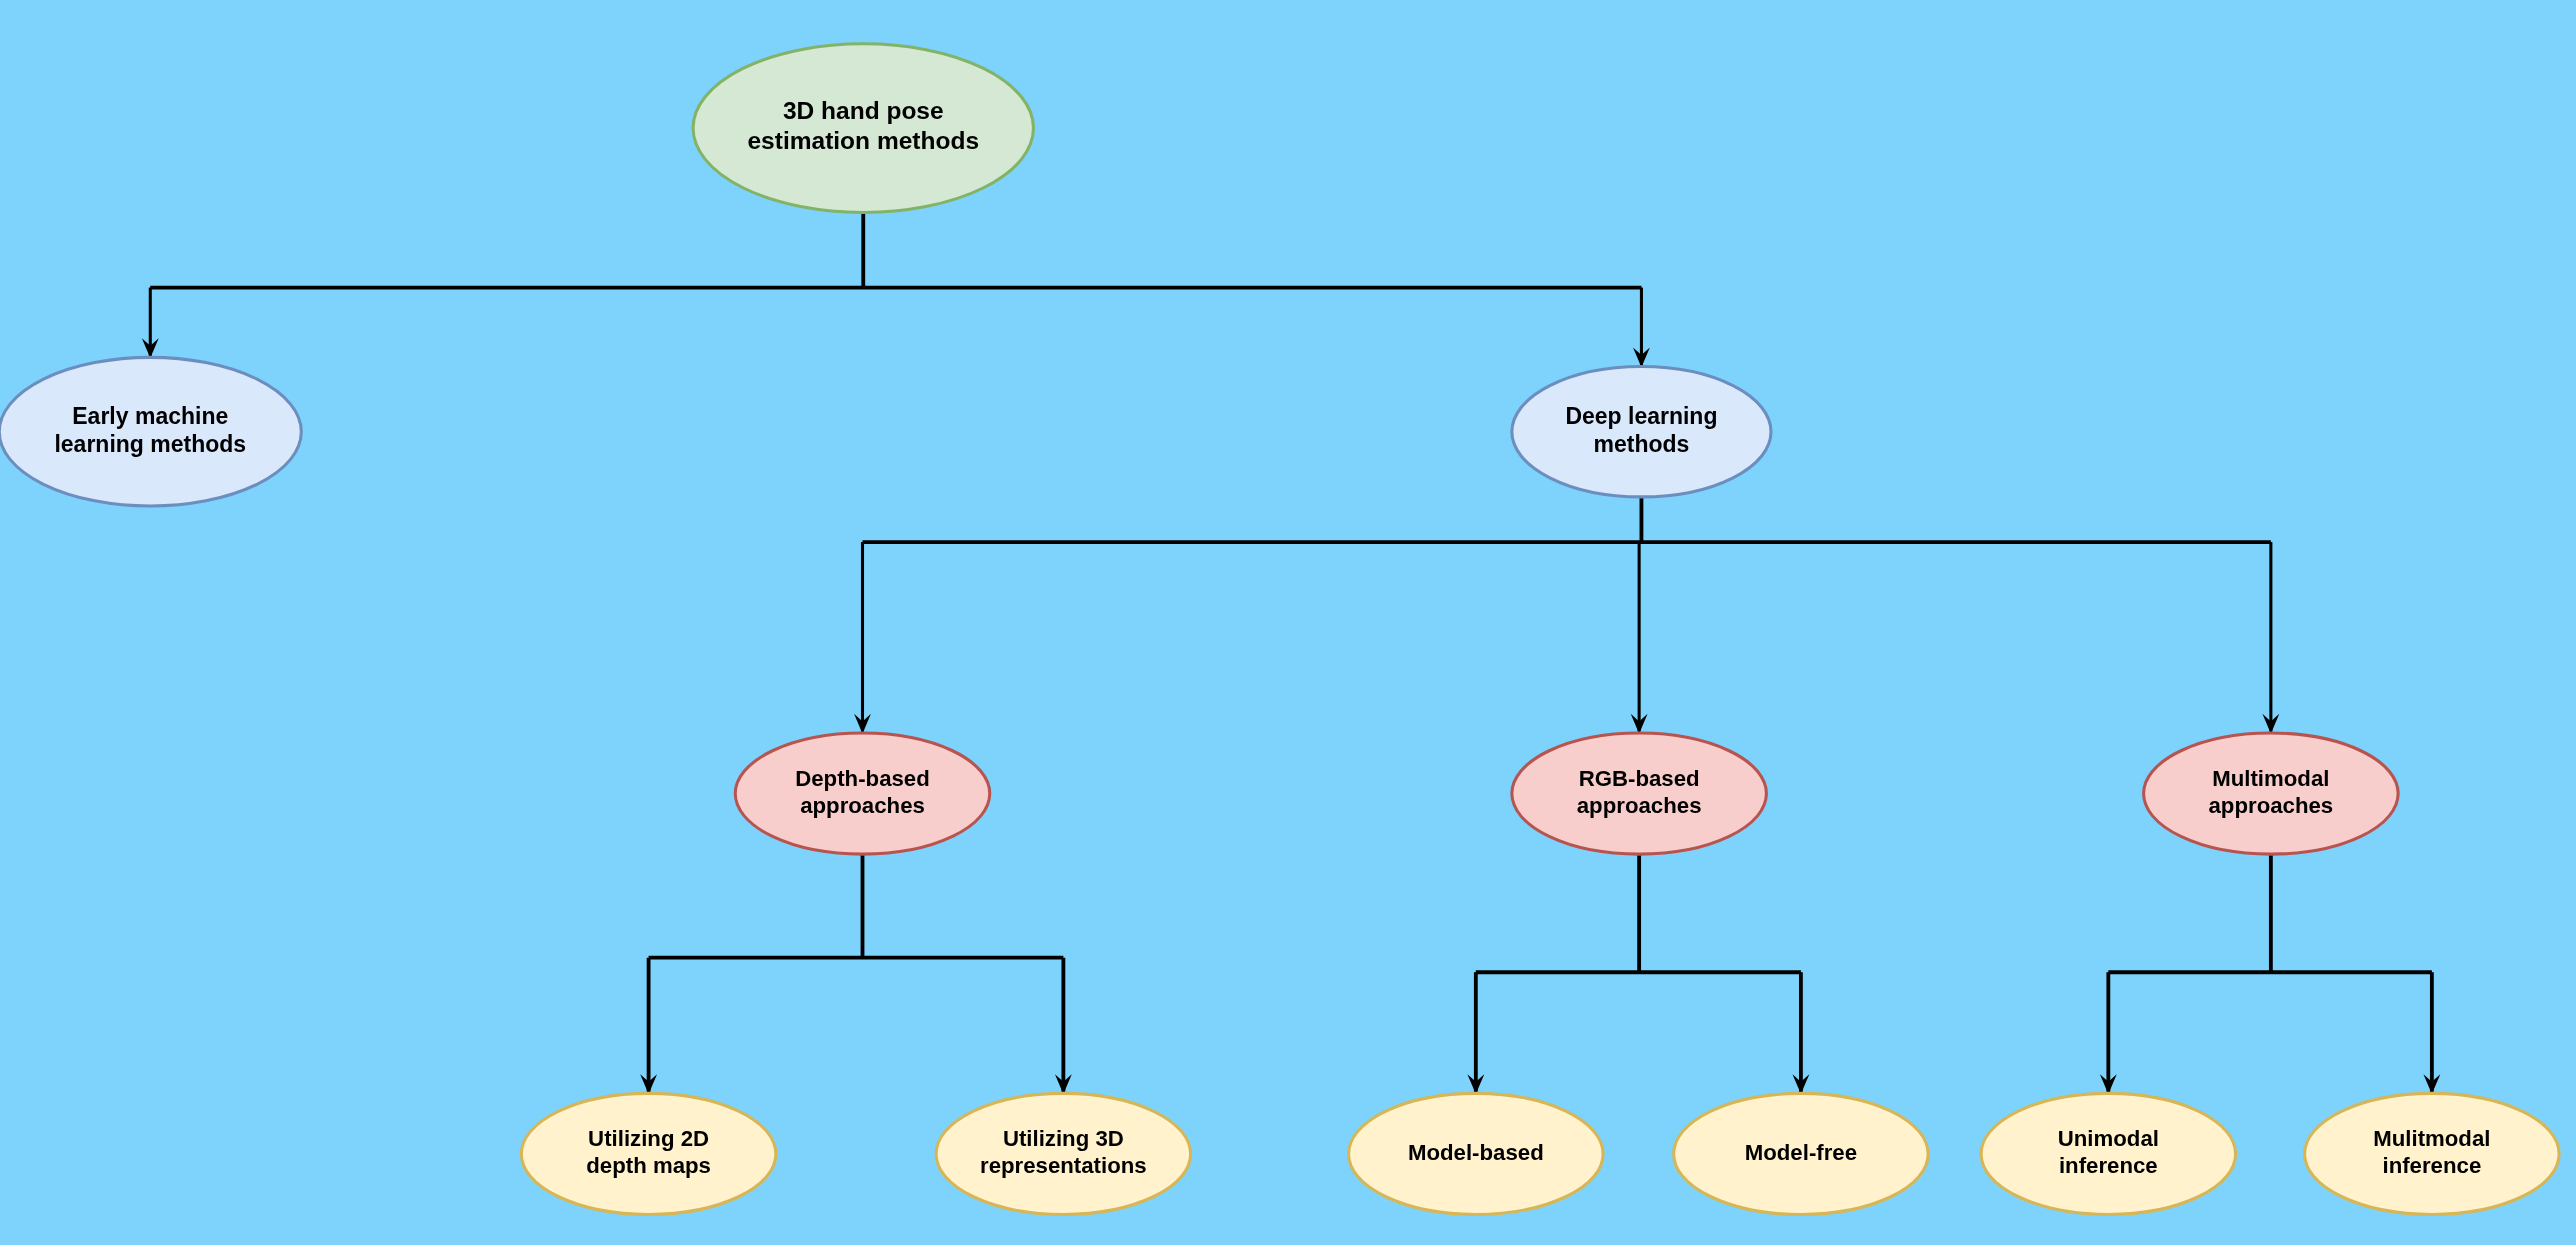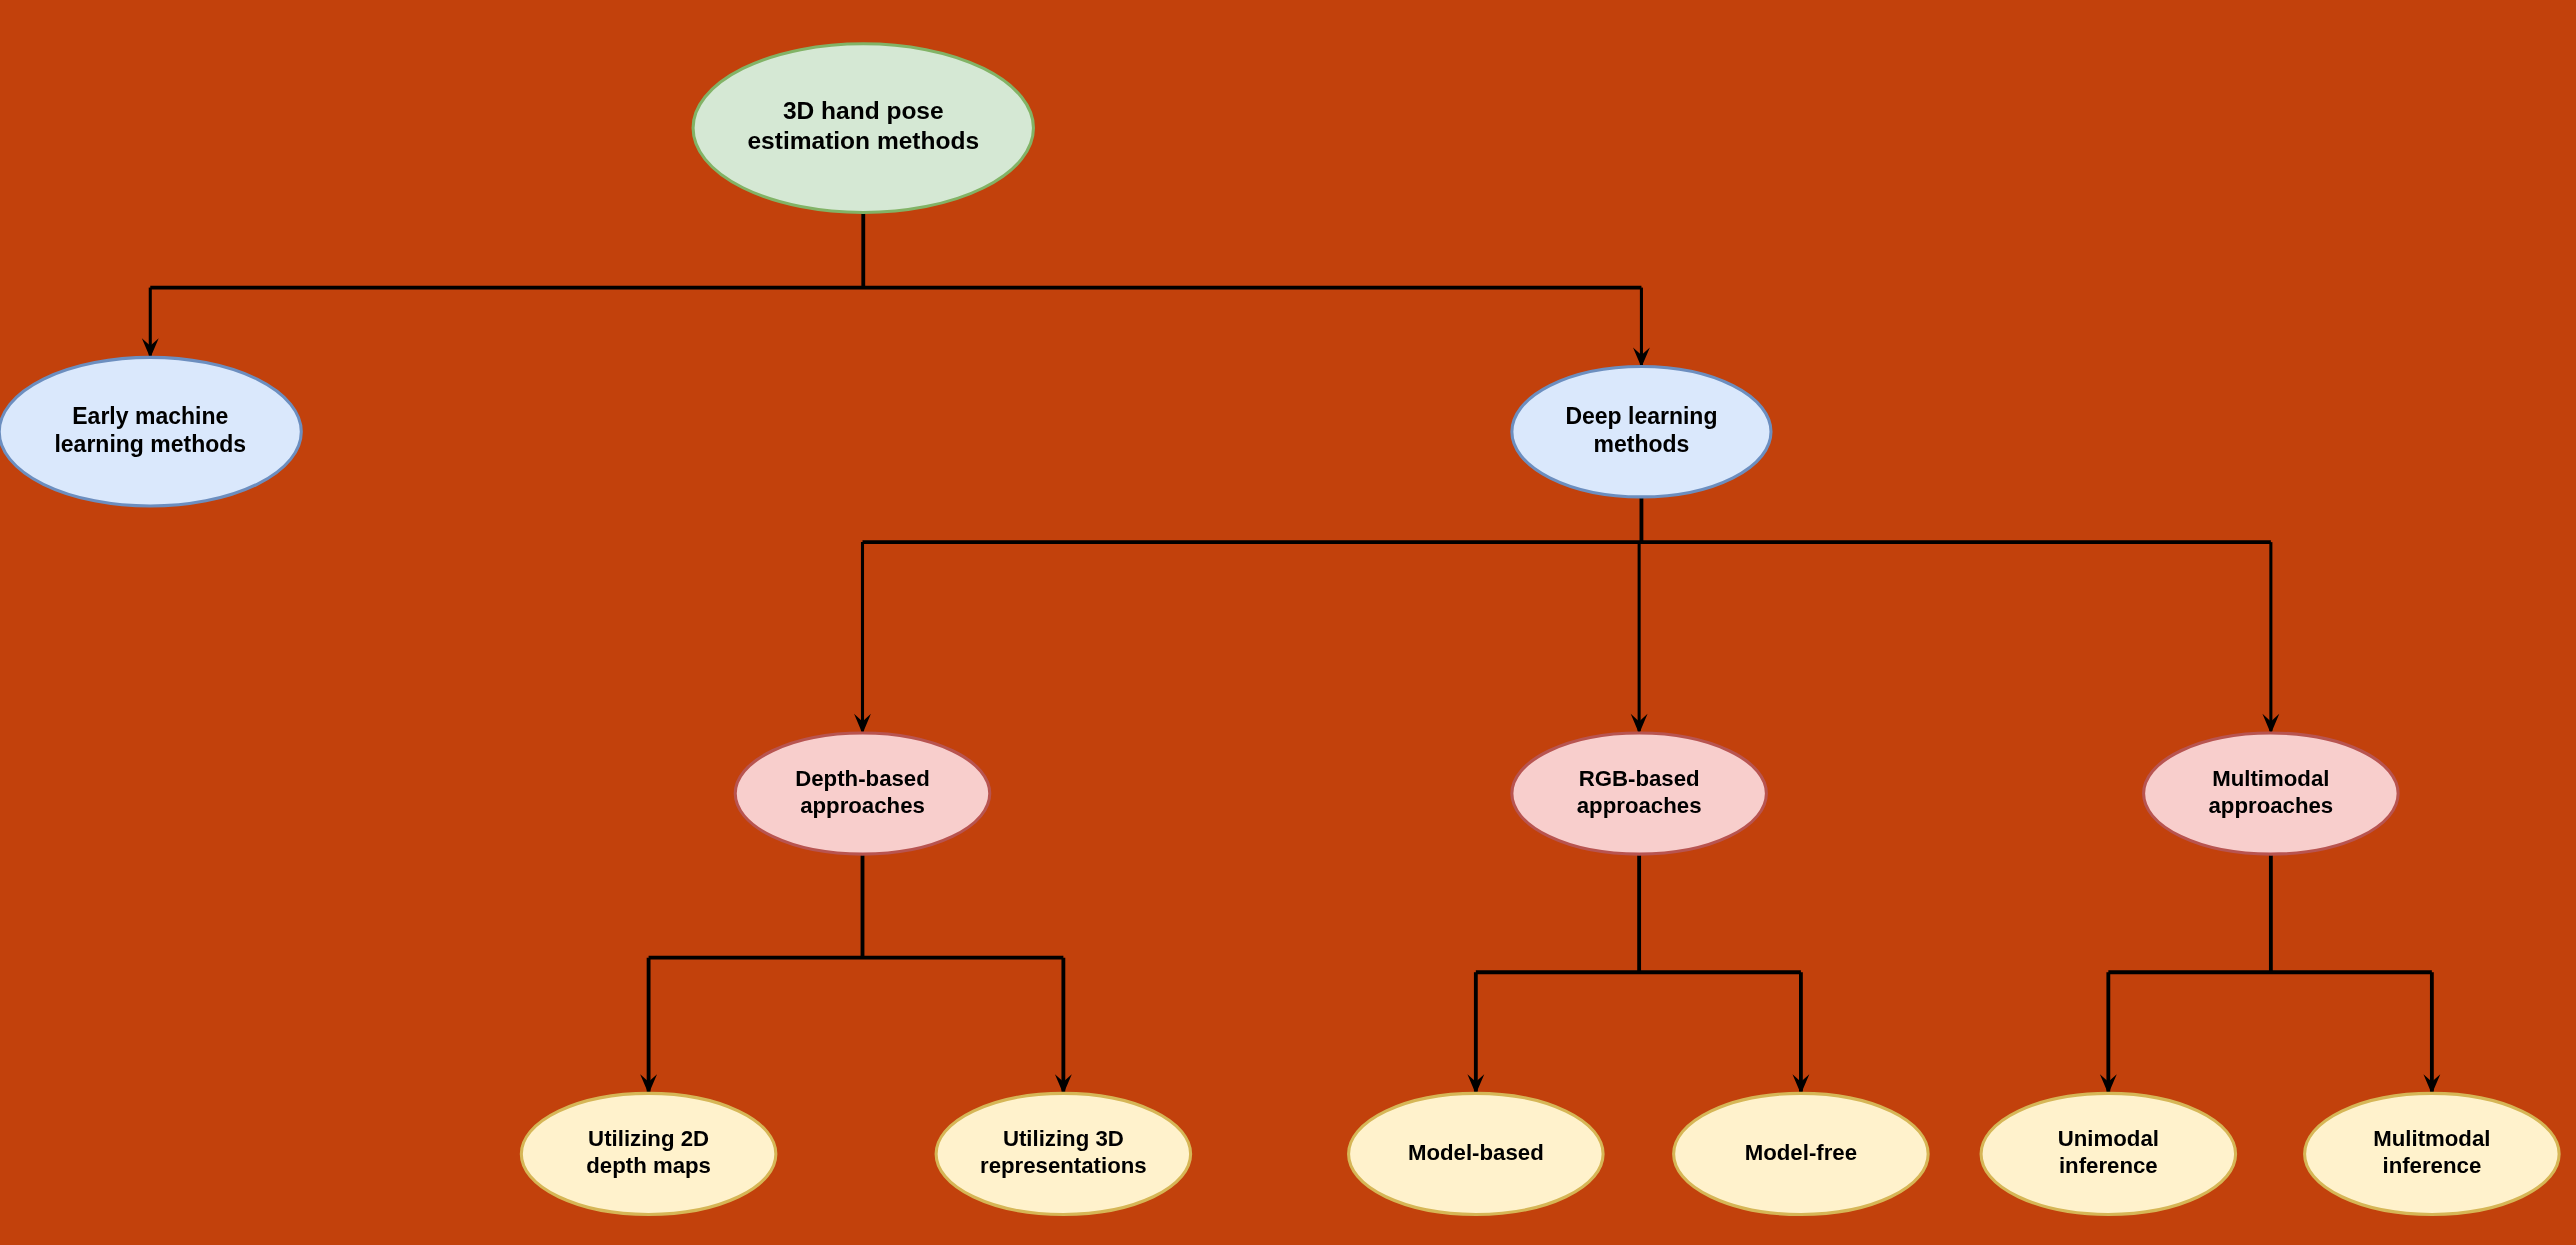--- a/index.html
+++ b/index.html
@@ -10,21 +10,21 @@
   body {
     width: 2576px;
     height: 1246px;
     font-family: "Liberation Sans", sans-serif;
     overflow: hidden;
   }
   #diagram-root {
     position: relative;
     width: 2576px;
     height: 1246px;
-    background: #c2410c;
+    background: #7dd3fc;
   }
   #diagram-svg {
     display: block;
     width: 2576px;
     height: 1246px;
   }
   .node-label {
     font-family: "Liberation Sans", sans-serif;
     font-weight: bold;
     fill: #000000;

